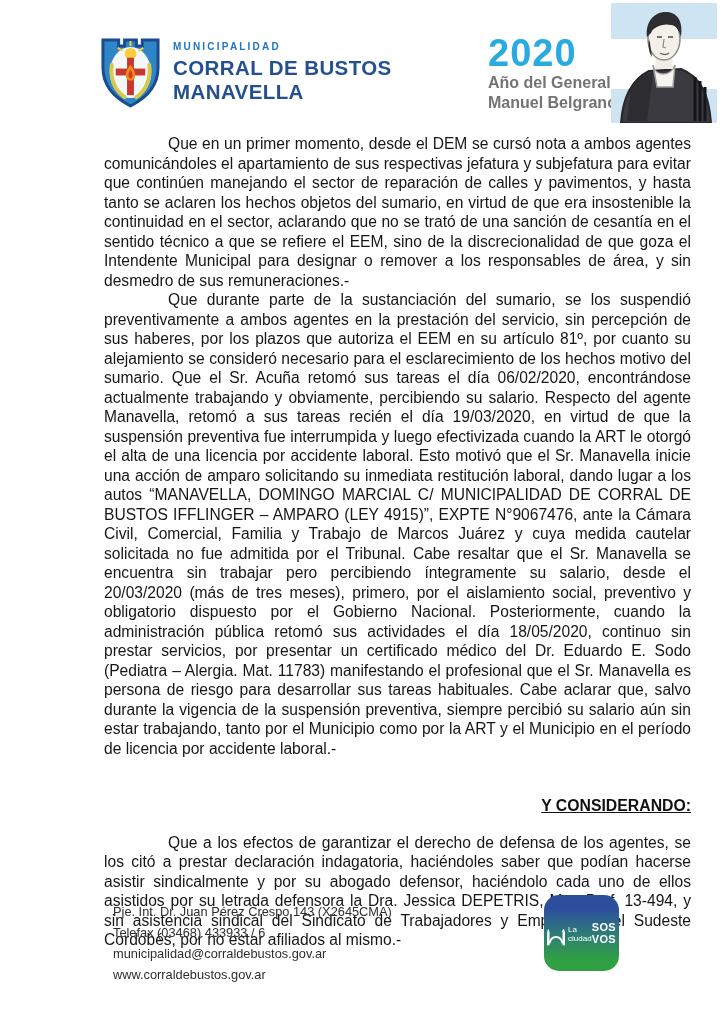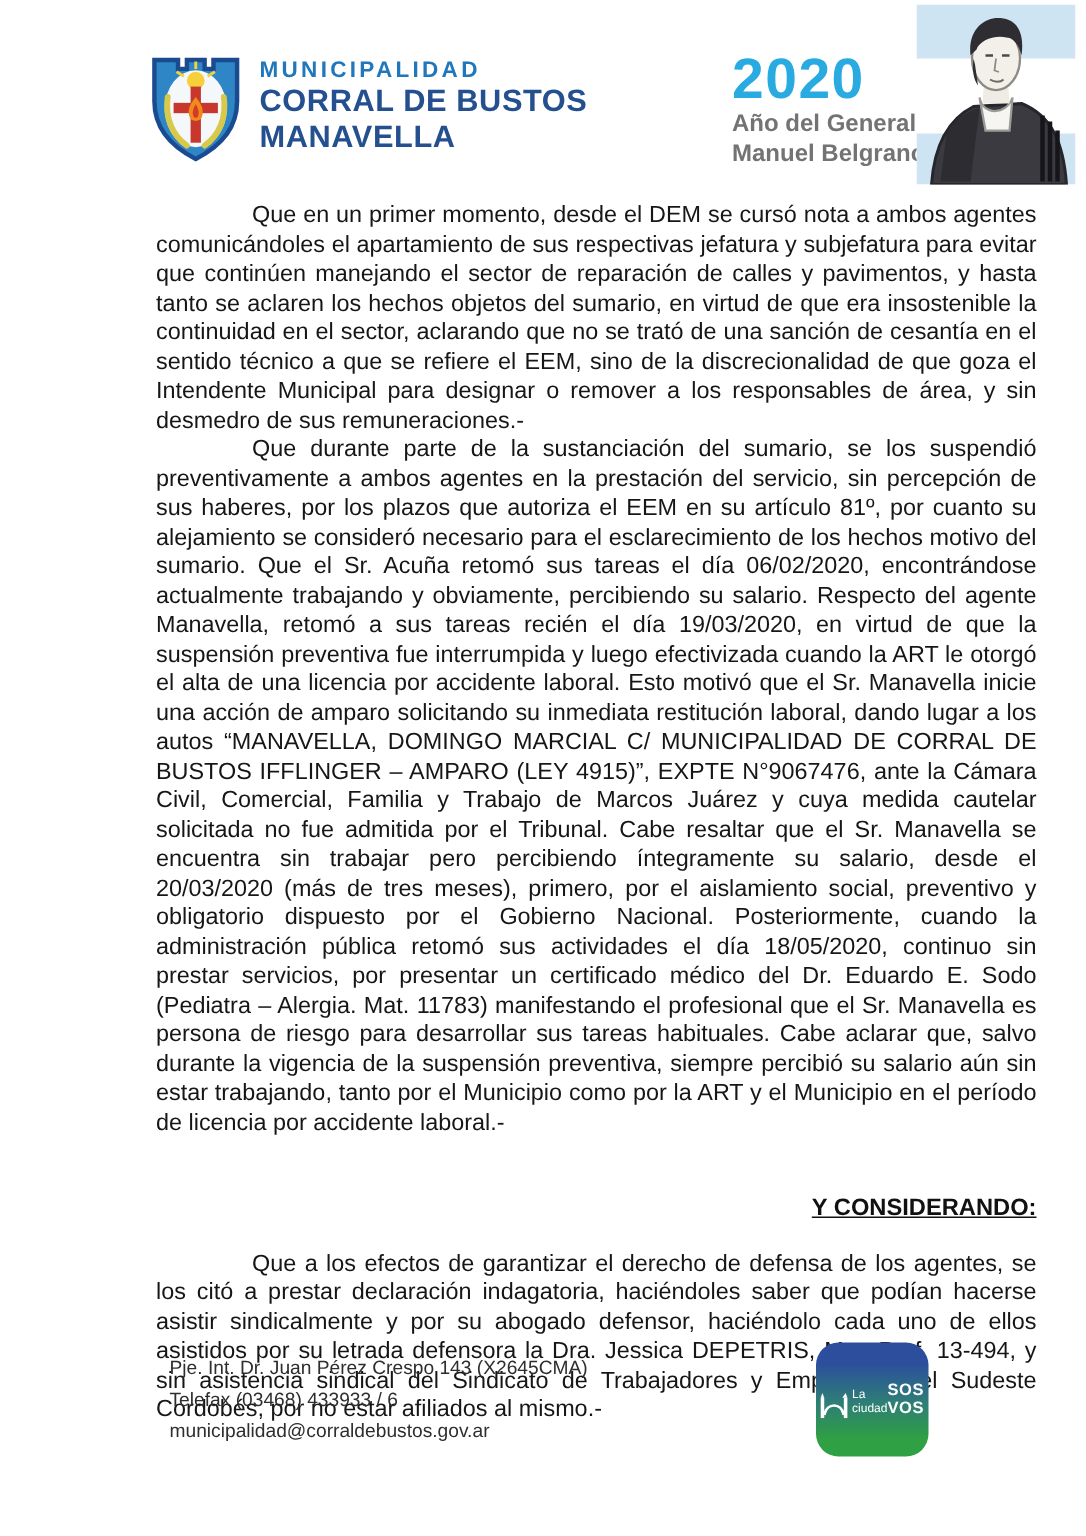--- a/index.html
+++ b/index.html
@@ -7,21 +7,21 @@
     width:724px;height:1024px;background:#ffffff;
     font-family:"Liberation Sans",sans-serif;color:#1b1b1b;
   }
   .page{position:relative;width:724px;height:1024px;overflow:hidden;background:#fff;}
 
   
   .header{position:absolute;top:0;left:0;width:724px;height:128px;}
   .brand{position:absolute;left:99px;top:35px;display:flex;align-items:flex-start;gap:11px;}
   .crest{width:63px;height:75px;flex:0 0 auto;}
   .brand-text{padding-top:3px;}
-  .brand-muni{color:#2077bc;font-size:15px;letter-spacing:2.2px;font-weight:600;line-height:18px;}
+  .brand-muni{color:#2077bc;font-size:10px;letter-spacing:2.2px;font-weight:600;line-height:18px;}
   .brand-name{color:#24508f;font-weight:bold;font-size:20.5px;line-height:23.5px;letter-spacing:.4px;}
   .year-block{position:absolute;left:472px;top:33px;margin-left:16px;}
   .year{color:#29abe2;font-size:38px;font-weight:bold;line-height:40px;letter-spacing:1px;}
   .motto{color:#737373;font-weight:bold;font-size:16px;line-height:20px;}
   .portrait{position:absolute;left:611px;top:3px;width:106px;height:120px;}
 
   
   .doc-body{
     position:absolute;left:104px;top:134px;width:587px;
     font-size:15.6px;line-height:19.5px;text-align:justify;color:#161616;
@@ -116,20 +116,21 @@
     <p class="para">Que en un primer momento, desde el DEM se cursó nota a ambos agentes comunicándoles el apartamiento de sus respectivas jefatura y subjefatura para evitar que continúen manejando el sector de reparación de calles y pavimentos, y hasta tanto se aclaren los hechos objetos del sumario, en virtud de que era insostenible la continuidad en el sector, aclarando que no se trató de una sanción de cesantía en el sentido técnico a que se refiere el EEM, sino de la discrecionalidad de que goza el Intendente Municipal para designar o remover a los responsables de área, y sin desmedro de sus remuneraciones.-</p>
     <p class="para">Que durante parte de la sustanciación del sumario, se los suspendió preventivamente a ambos agentes en la prestación del servicio, sin percepción de sus haberes, por los plazos que autoriza el EEM en su artículo 81º, por cuanto su alejamiento se consideró necesario para el esclarecimiento de los hechos motivo del sumario. Que el Sr. Acuña retomó sus tareas el día 06/02/2020, encontrándose actualmente trabajando y obviamente, percibiendo su salario. Respecto del agente Manavella, retomó a sus tareas recién el día 19/03/2020, en virtud de que la suspensión preventiva fue interrumpida y luego efectivizada cuando la ART le otorgó el alta de una licencia por accidente laboral. Esto motivó que el Sr. Manavella inicie una acción de amparo solicitando su inmediata restitución laboral, dando lugar a los autos “MANAVELLA, DOMINGO MARCIAL C/ MUNICIPALIDAD DE CORRAL DE BUSTOS IFFLINGER – AMPARO (LEY 4915)”, EXPTE N°9067476, ante la Cámara Civil, Comercial, Familia y Trabajo de Marcos Juárez y cuya medida cautelar solicitada no fue admitida por el Tribunal. Cabe resaltar que el Sr. Manavella se encuentra sin trabajar pero percibiendo íntegramente su salario, desde el 20/03/2020 (más de tres meses), primero, por el aislamiento social, preventivo y obligatorio dispuesto por el Gobierno Nacional. Posteriormente, cuando la administración pública retomó sus actividades el día 18/05/2020, continuo sin prestar servicios, por presentar un certificado médico del Dr. Eduardo E. Sodo (Pediatra – Alergia. Mat. 11783) manifestando el profesional que el Sr. Manavella es persona de riesgo para desarrollar sus tareas habituales. Cabe aclarar que, salvo durante la vigencia de la suspensión preventiva, siempre percibió su salario aún sin estar trabajando, tanto por el Municipio como por la ART y el Municipio en el período de licencia por accidente laboral.-</p>
     <p class="heading">Y CONSIDERANDO:</p>
     <p class="para">Que a los efectos de garantizar el derecho de defensa de los agentes, se los citó a prestar declaración indagatoria, haciéndoles saber que podían hacerse asistir sindicalmente y por su abogado defensor, haciéndolo cada uno de ellos asistidos por su letrada defensora la Dra. Jessica DEPETRIS, Mat. Prof.  13-494, y sin asistencia sindical del Sindicato de Trabajadores y Empleados del Sudeste Cordobés, por no estar afiliados al mismo.-</p>
   </div>
 
   <div class="footer">
     <div>Pje. Int. Dr. Juan Pérez Crespo 143 (X2645CMA)</div>
     <div>Telefax (03468) 433933 / 6</div>
     <div>municipalidad@corraldebustos.gov.ar</div>
+    <div>www.corraldebustos.gov.ar</div>
   </div>
 
   <div class="city-logo">
     <svg width="46" height="36" viewBox="0 0 46 36" xmlns="http://www.w3.org/2000/svg">
 
       <rect x="6" y="8" width="4.5" height="26" fill="#ffffff"></rect>
       <rect x="35.5" y="8" width="4.5" height="26" fill="#ffffff"></rect>
       <path d="M8.2 2 L10.5 8 L6 8 Z" fill="#ffffff"></path>
       <path d="M37.8 2 L40 8 L33.5 8 Z" fill="#ffffff"></path>
 

